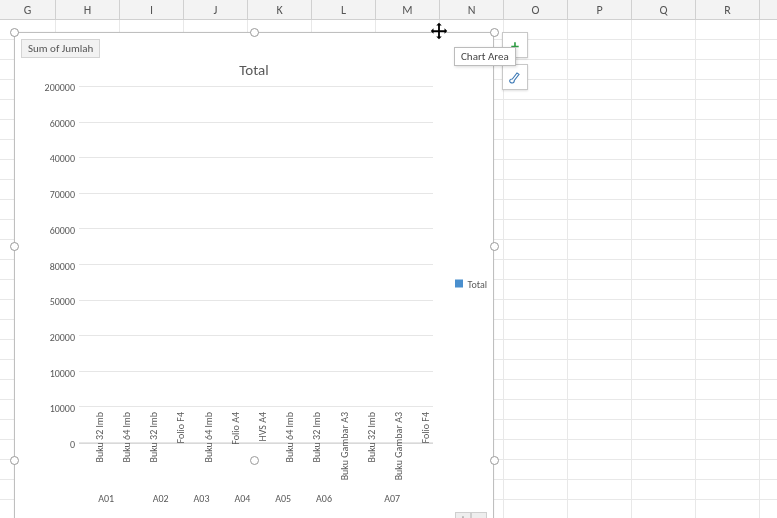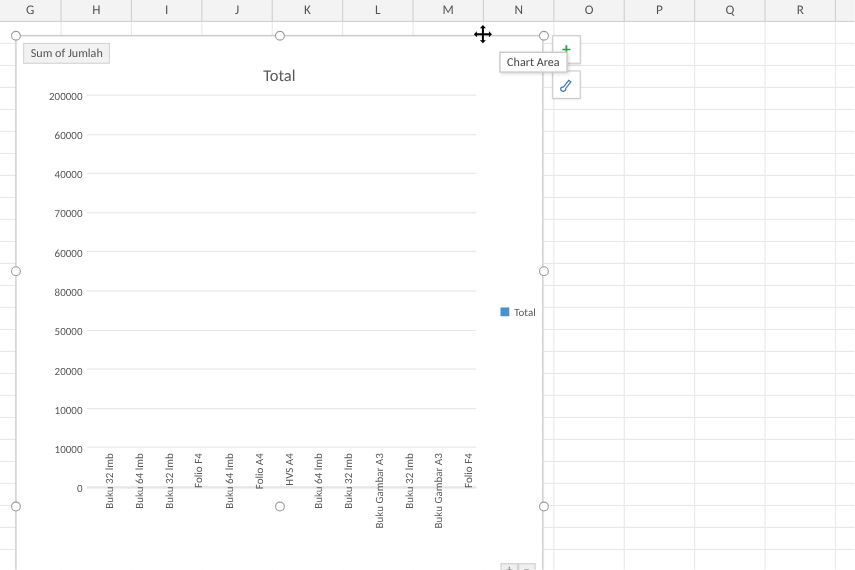--- a/index.html
+++ b/index.html
@@ -728,20 +728,29 @@
       <div class="xlabcol">
         <div class="xlab">Buku 32 lmb</div>
       </div>
       <div class="xlabcol">
         <div class="xlab">Buku Gambar A3</div>
       </div>
       <div class="xlabcol">
         <div class="xlab">Folio F4</div>
       </div>
     </div>
+  <div class="grouplabels">
+      <div class="grouplab" style="width: 15.3846%;">A01</div>
+      <div class="grouplab" style="width: 15.3846%;">A02</div>
+      <div class="grouplab" style="width: 7.69231%;">A03</div>
+      <div class="grouplab" style="width: 15.3846%;">A04</div>
+      <div class="grouplab" style="width: 7.69231%;">A05</div>
+      <div class="grouplab" style="width: 15.3846%;">A06</div>
+      <div class="grouplab" style="width: 23.0769%;">A07</div>
+    </div>
 
   <div class="legend">
     <span class="sw"></span>
     <span>Total</span>
   </div>
 
 
   <div class="plusminus">
     <div class="pm">+</div>
     <div class="pm">−</div>

